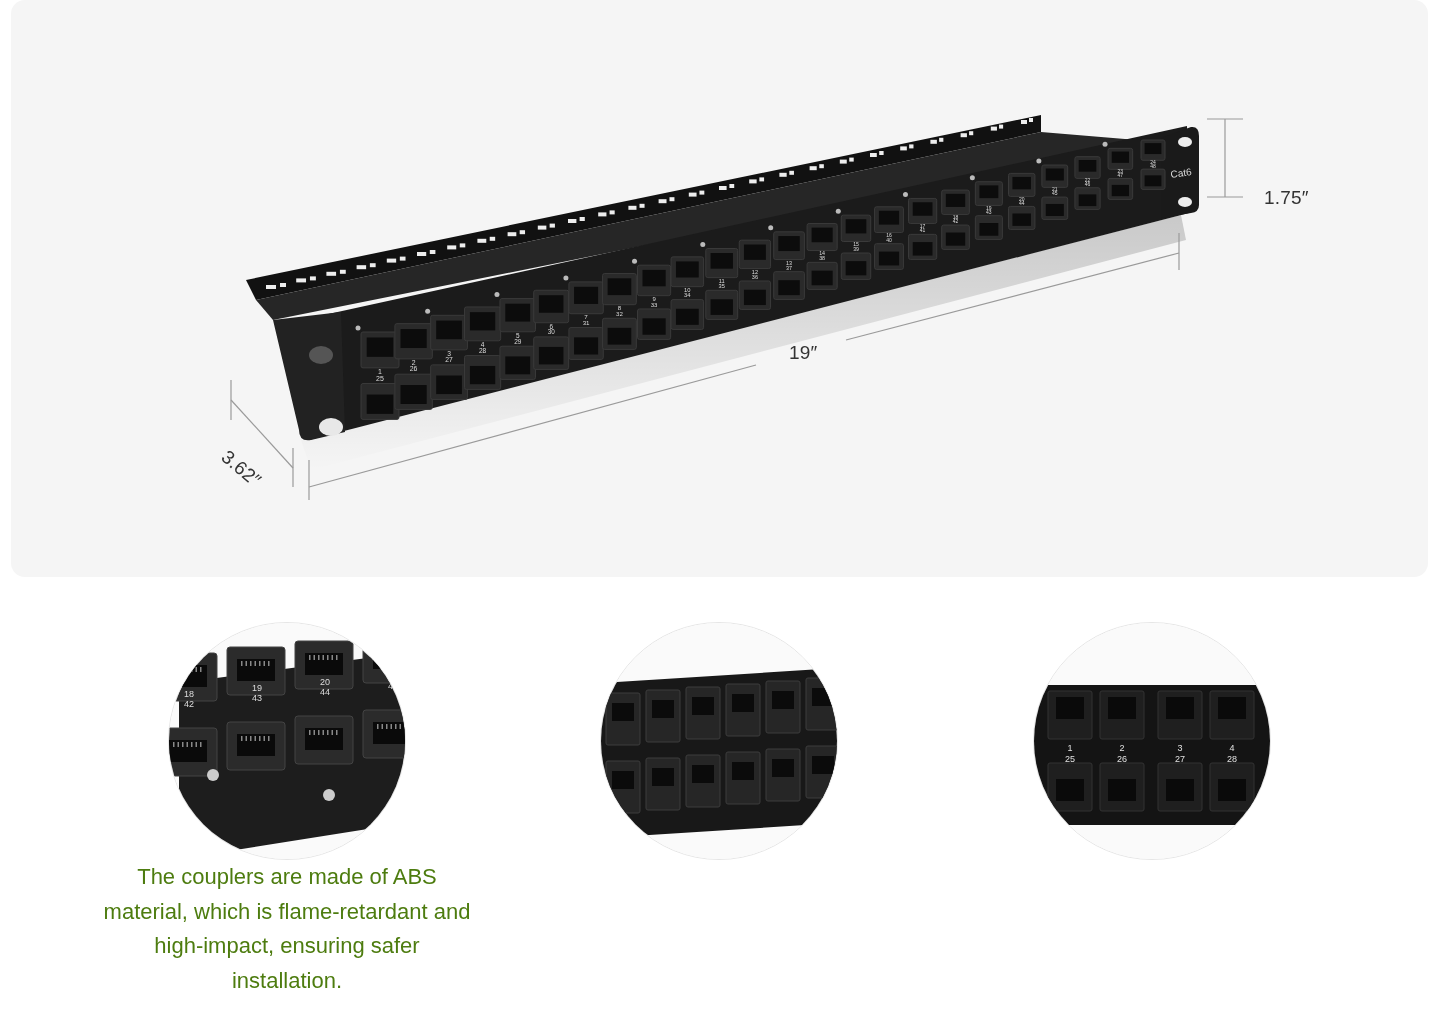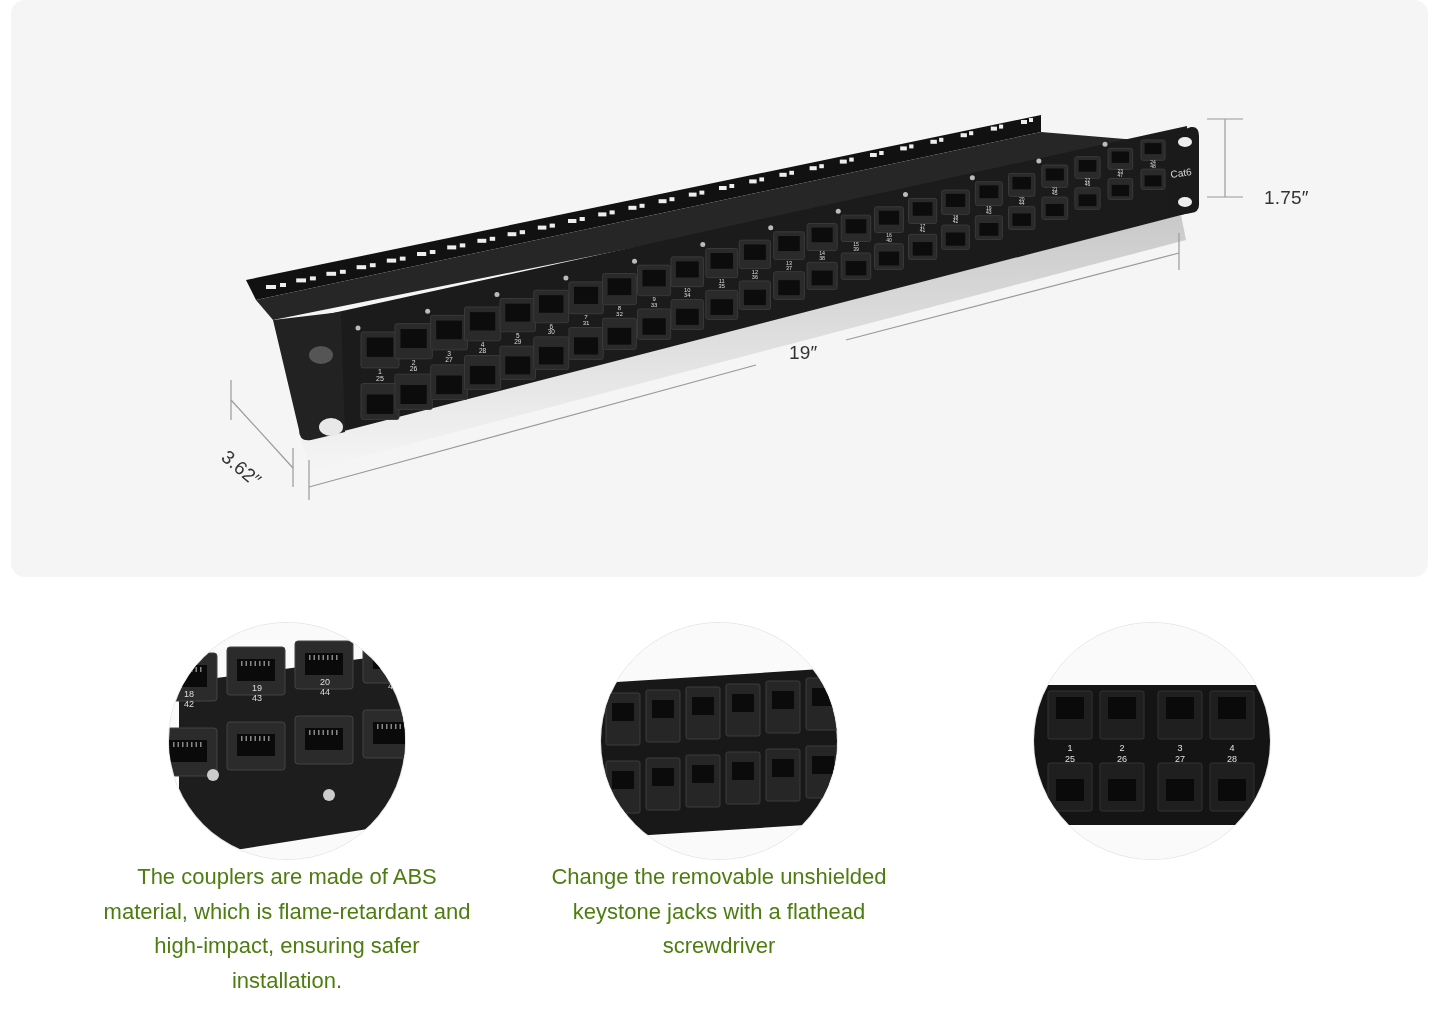--- a/index.html
+++ b/index.html
@@ -447,21 +447,20 @@
           <rect x="85" y="132" width="34" height="52" rx="2" fill="#262626" stroke="#3c3c3c"></rect>
           <rect x="91" y="142" width="22" height="18" fill="#0b0b0b"></rect>
           <rect x="125" y="129" width="34" height="52" rx="2" fill="#262626" stroke="#3c3c3c"></rect>
           <rect x="131" y="139" width="22" height="18" fill="#0b0b0b"></rect>
           <rect x="165" y="126" width="34" height="52" rx="2" fill="#262626" stroke="#3c3c3c"></rect>
           <rect x="171" y="136" width="22" height="18" fill="#0b0b0b"></rect>
           <rect x="205" y="123" width="34" height="52" rx="2" fill="#262626" stroke="#3c3c3c"></rect>
           <rect x="211" y="133" width="22" height="18" fill="#0b0b0b"></rect>
         </svg>
     </div>
-    <div class="caption">Change the removable unshielded keystone jacks with a flathead screwdriver</div>
   </div>
   <div class="feature f3">
     <div class="thumb">
       <svg width="236" height="236" viewBox="0 0 236 236" id="thumb3">
           <rect x="0" y="0" width="236" height="236" fill="#fafafa"></rect>
           <rect x="0" y="62" width="236" height="140" fill="#141414"></rect>
           <rect x="14" y="68" width="44" height="48" rx="2" fill="#1f1f1f" stroke="#333"></rect>
           <rect x="22" y="74" width="28" height="22" fill="#0a0a0a"></rect>
           <rect x="66" y="68" width="44" height="48" rx="2" fill="#1f1f1f" stroke="#333"></rect>
           <rect x="74" y="74" width="28" height="22" fill="#0a0a0a"></rect>

